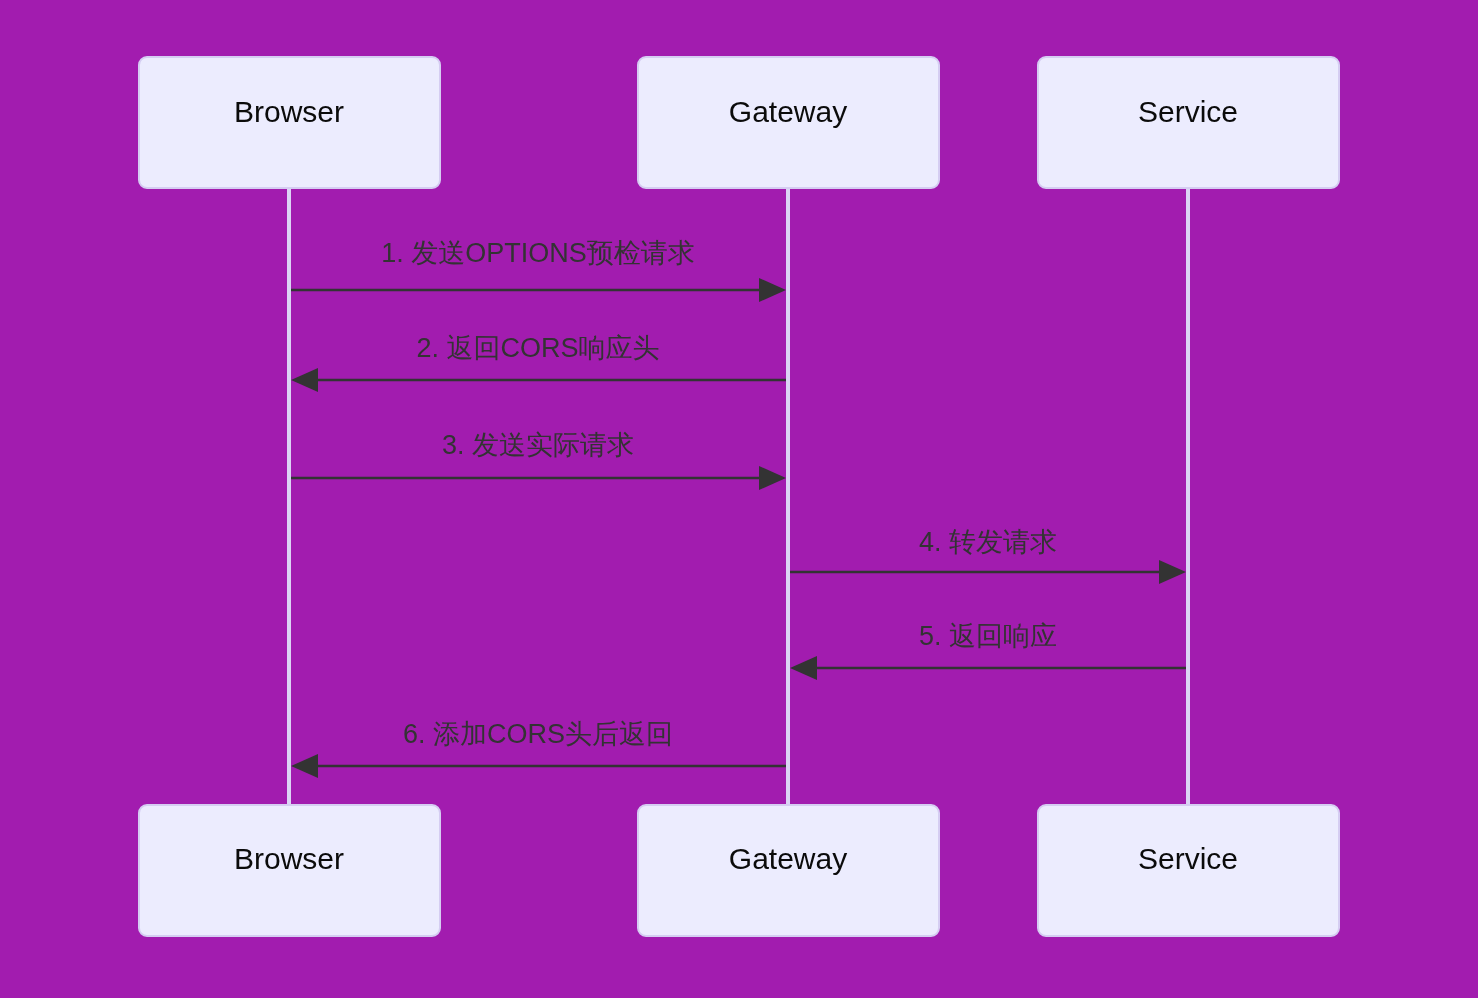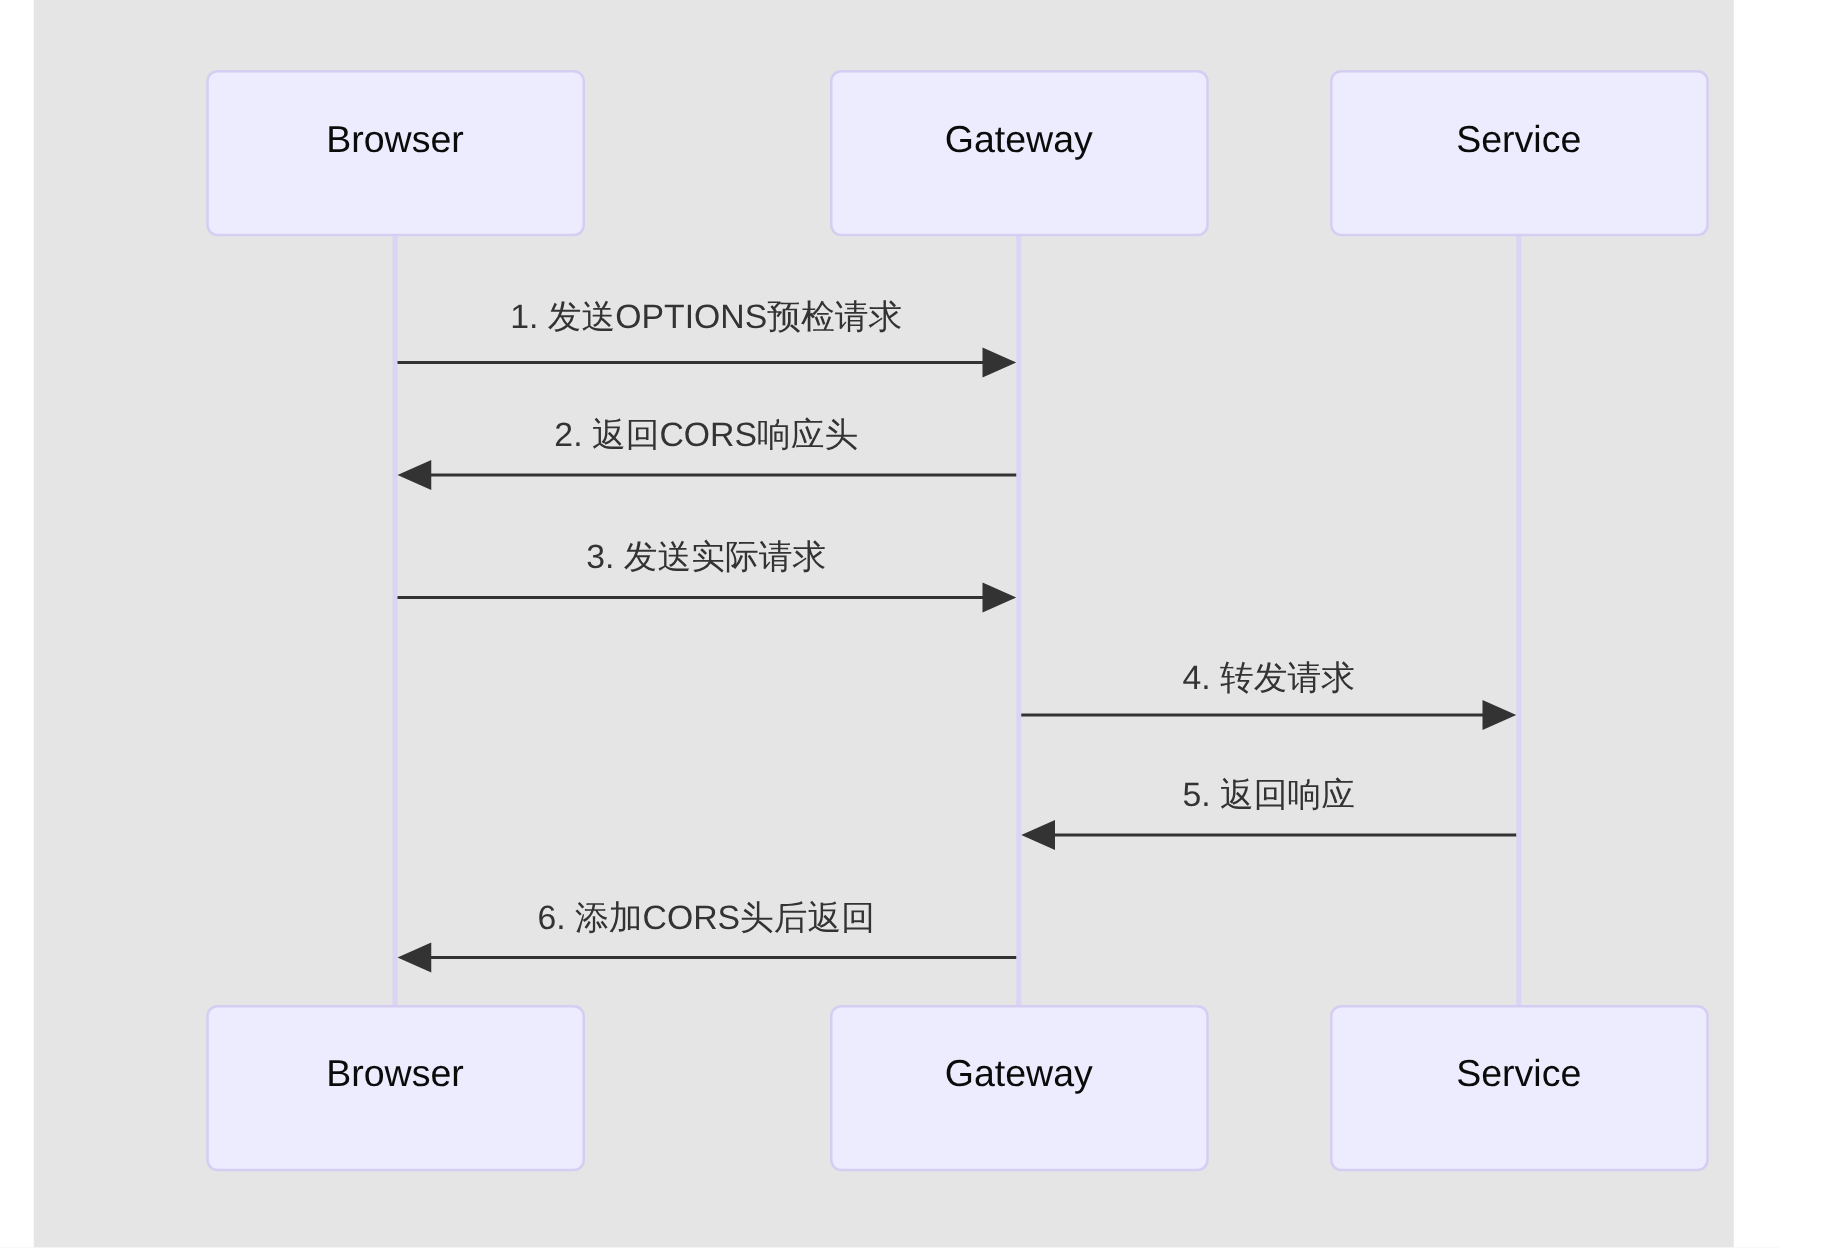--- a/index.html
+++ b/index.html
@@ -6,25 +6,24 @@
   html, body {
     margin: 0;
     padding: 0;
     background: #ffffff;
   }
   body {
     font-family: "Liberation Sans", "DejaVu Sans", sans-serif;
   }
   #diagram-root {
     position: relative;
-    width: 1360px;
+    width: 1478px;
     height: 998px;
-    background: #e5e5e5;
+    background: #a21caf;
     overflow: hidden;
-    margin-left: 27px;
   }
   #diagram-svg {
     position: absolute;
     left: 0;
     top: 0;
     width: 1478px;
     height: 998px;
     display: block;
   }
   .actor-box-rect {

